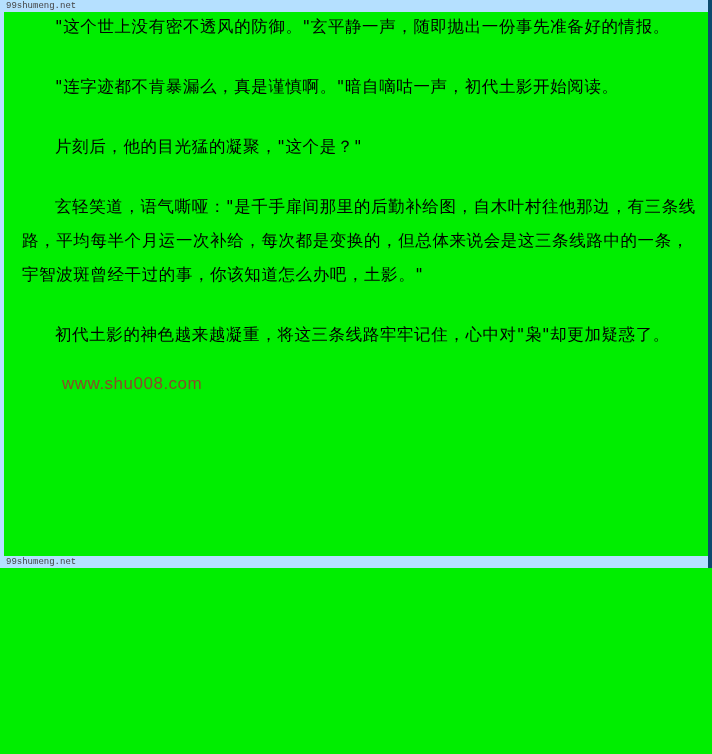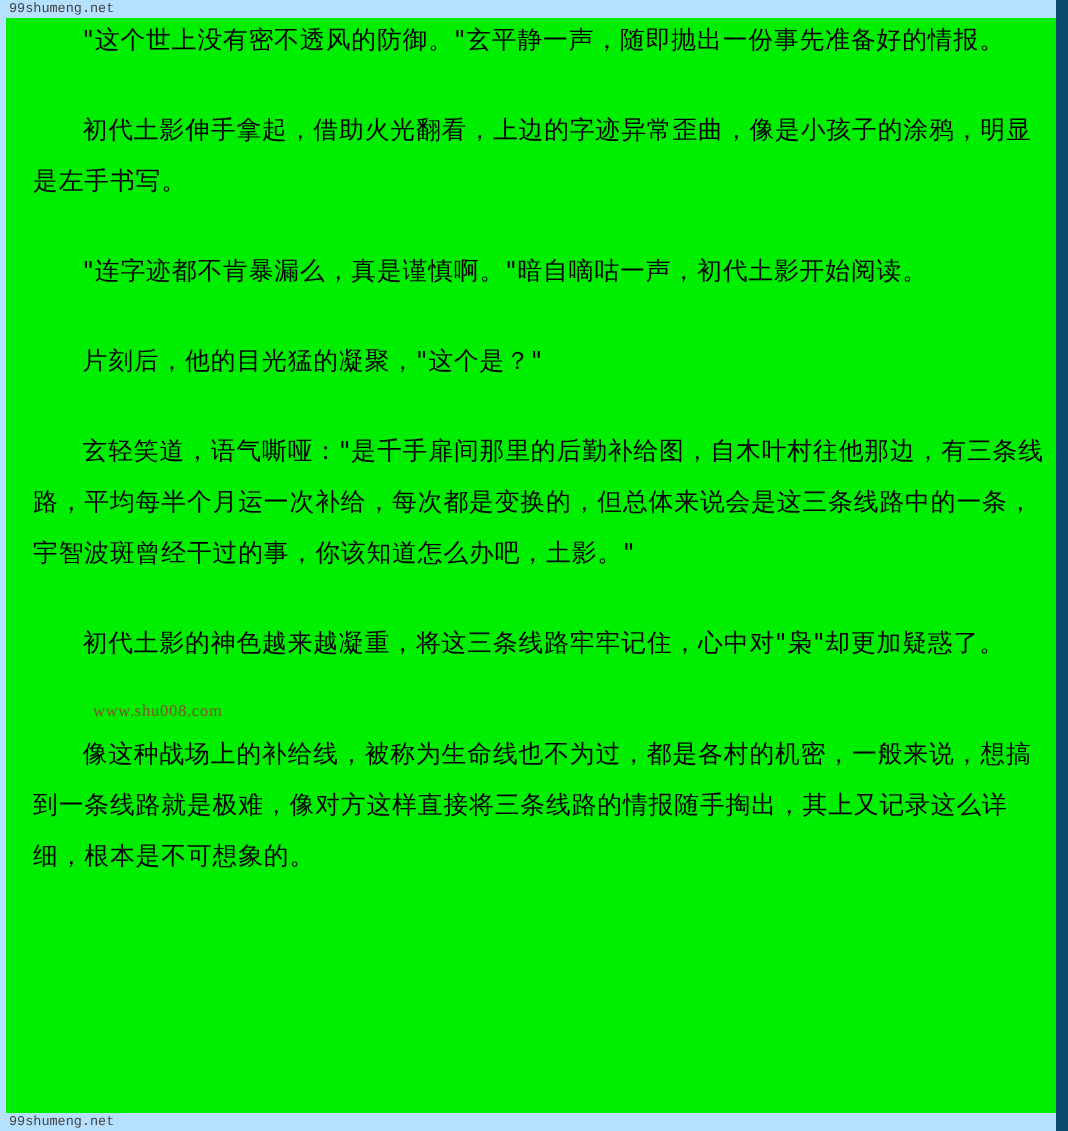--- a/index.html
+++ b/index.html
@@ -12,25 +12,25 @@
     background: #00ee00;
     font-family: "Liberation Sans", sans-serif;
     overflow: hidden;
     position: relative;
   }
   .page {
     position: absolute;
     left: 0;
     top: 0;
     width: 712px;
-    height: 754px;
+    height: 568px;
     background: #00ee00;
     box-sizing: border-box;
     border-left: 4px solid #b5e0ff;
-    border-right: 8px solid #0c4a6e;
+    border-right: 4px solid #0c4a6e;
   }
   .topbar {
     position: absolute;
     left: 0;
     top: 0;
     width: 100%;
     height: 12px;
     background: #b5e0ff;
   }
   .botbar {
@@ -74,42 +74,40 @@
     line-height: 34px;
     color: #000000;
     text-indent: 2em;
     letter-spacing: 0.6px;
     font-family: "DejaVu Sans", "Liberation Sans", sans-serif;
   }
   p.para.tight {
     margin-bottom: 22px;
   }
   .mid-watermark {
-    font-family: Liberation Serif, serif;
-    font-size: 11px;
+    font-family: Liberation Sans, sans-serif;
+    font-size: 17px;
     color: #8a4a2a;
     margin: 0 0 6px 40px;
     letter-spacing: 0.5px;
   }
 </style>
 </head>
 <body>
 
 <div class="page">
 
   <div class="topbar"></div>
   <div class="botbar"></div>
 
   <div class="watermark-top">99shumeng.net</div>
   <div class="watermark-bottom">99shumeng.net</div>
 
   <div class="content">
     <p class="para">"这个世上没有密不透风的防御。"玄平静一声，随即抛出一份事先准备好的情报。</p>
-    <p class="para">初代土影伸手拿起，借助火光翻看，上边的字迹异常歪曲，像是小孩子的涂鸦，明显是左手书写。</p>
     <p class="para">"连字迹都不肯暴漏么，真是谨慎啊。"暗自嘀咕一声，初代土影开始阅读。</p>
     <p class="para">片刻后，他的目光猛的凝聚，"这个是？"</p>
     <p class="para">玄轻笑道，语气嘶哑："是千手扉间那里的后勤补给图，自木叶村往他那边，有三条线路，平均每半个月运一次补给，每次都是变换的，但总体来说会是这三条线路中的一条，宇智波斑曾经干过的事，你该知道怎么办吧，土影。"</p>
     <p class="para tight">初代土影的神色越来越凝重，将这三条线路牢牢记住，心中对"枭"却更加疑惑了。</p>
     <div class="mid-watermark">www.shu008.com</div>
-    <p class="para">像这种战场上的补给线，被称为生命线也不为过，都是各村的机密，一般来说，想搞到一条线路就是极难，像对方这样直接将三条线路的情报随手掏出，其上又记录这么详细，根本是不可想象的。</p>
   </div>
 
 </div>
 
 </body></html>

